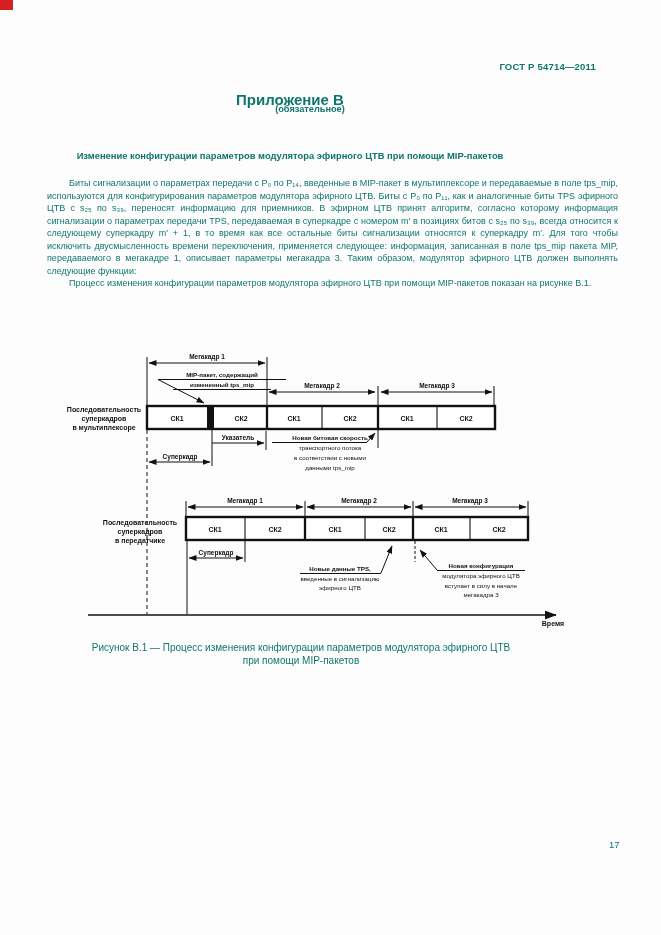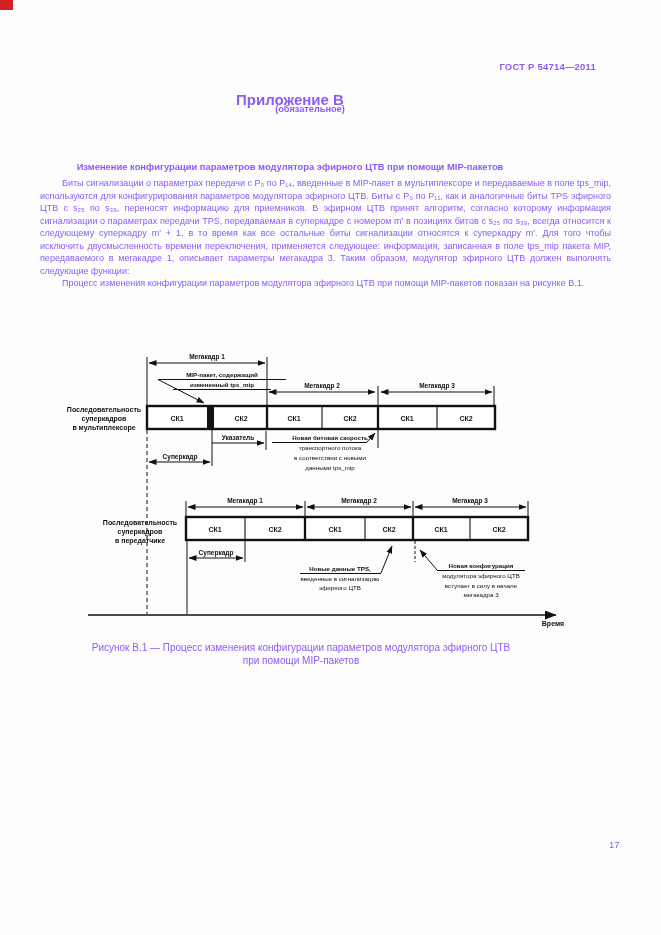--- a/index.html
+++ b/index.html
@@ -1,27 +1,27 @@
 <!DOCTYPE html>
 <html><head>
 <meta charset="utf-8">
 <style>
   html,body{margin:0;padding:0;background:#e8e8e8;}
   #page{
     position:relative;width:661px;height:935px;background:#fdfdfd;
-    font-family:"Liberation Sans","DejaVu Sans",sans-serif;color:#8b5cf6;
+    font-family:"Liberation Sans","DejaVu Sans",sans-serif;color:#0f766e;
     overflow:hidden;margin:0 auto;box-shadow:0 0 4px rgba(0,0,0,.3);
   }
   .abs{position:absolute;}
   #corner-mark{left:0;top:0;width:13px;height:10px;}
   #doc-header{left:0;top:61px;width:596px;text-align:right;font-size:9.5px;font-weight:bold;letter-spacing:.2px;}
   #appendix-name{left:0;top:91px;width:580px;text-align:center;font-size:15px;font-weight:bold;}
   #appendix-kind{left:0;top:104px;width:580px;text-align:center;font-size:9.2px;font-weight:bold;padding-left:20px;}
-  #appendix-title{left:0;top:150px;width:580px;text-align:center;font-size:9.4px;font-weight:bold;margin-top:11px;}
-  #body-text{left:40px;top:177px;width:571px;font-size:9px;line-height:12.5px;text-align:justify;}
+  #appendix-title{left:0;top:150px;width:580px;text-align:center;font-size:9.4px;font-weight:bold;}
+  #body-text{left:47px;top:177px;width:571px;font-size:9px;line-height:12.5px;text-align:justify;}
   #body-text p{margin:0;text-indent:22px;}
   #fig-caption{left:0;top:641px;width:602px;text-align:center;font-size:10px;line-height:13px;}
   #page-number{left:568px;top:839px;width:30px;font-size:9.5px;margin-left:41px;}
   
   svg text{font-family:"Liberation Sans","DejaVu Sans",sans-serif;fill:#111;}
   .t7b{font-size:7px;font-weight:bold;}
   .t65b{font-size:6.5px;font-weight:bold;}
   .t6b{font-size:6.2px;font-weight:bold;}
   .t6{font-size:6.2px;}
   .mid{text-anchor:middle;}

